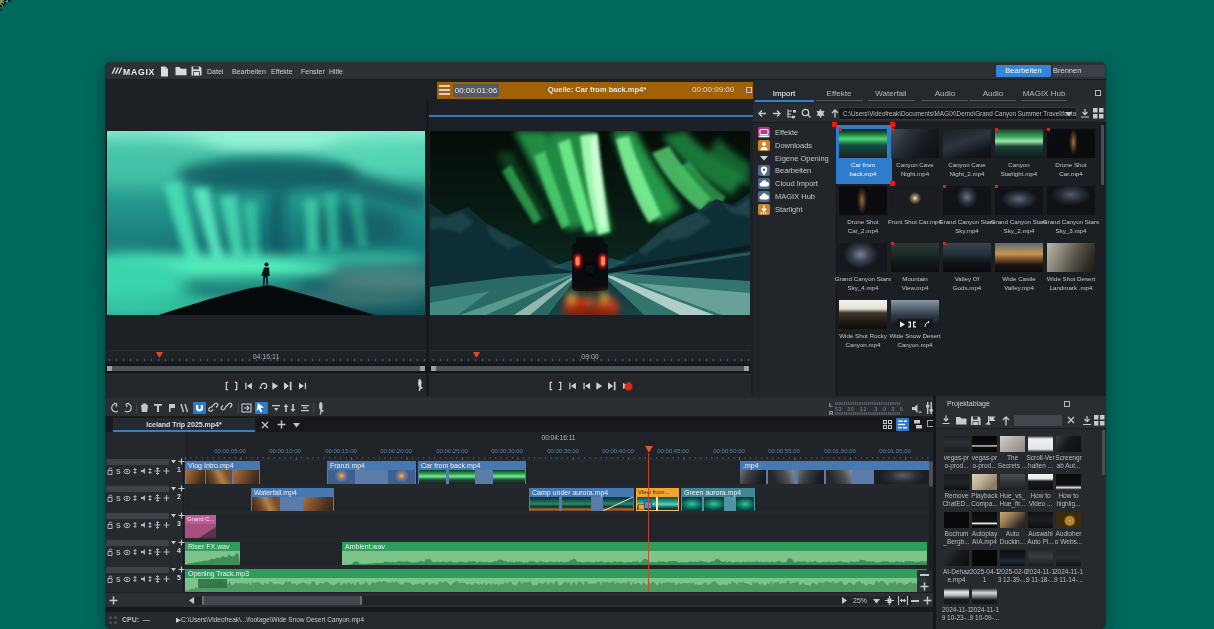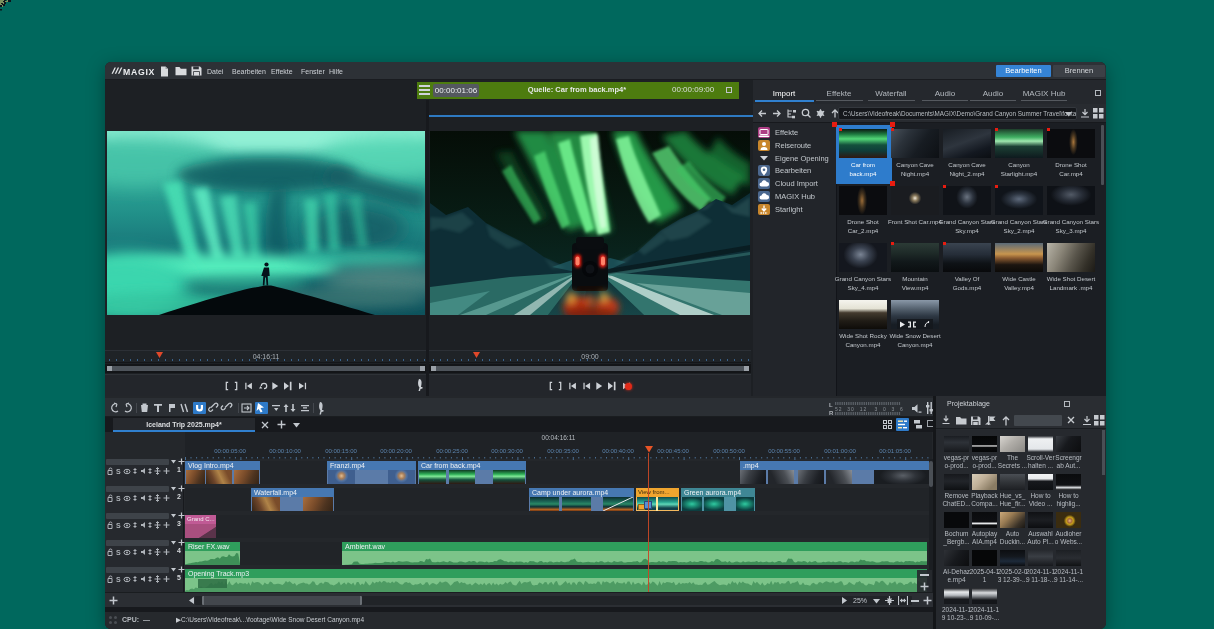--- a/index.html
+++ b/index.html
@@ -48,24 +48,24 @@
         <rect x="2.2" y="0.5" width="5.6" height="2.8" fill="#2d3136"></rect>
         <rect x="2.2" y="5.2" width="6.6" height="4.3" fill="#2d3136"></rect>
         <rect x="3" y="6" width="5" height="3.5" fill="#d8dadd"></rect>
       </svg>
 <span class="a t" style="left:102px;top:6px;color:#cdd1d6;font-size:7px">Datei</span>
 <span class="a t" style="left:127px;top:6px;color:#cdd1d6;font-size:7px">Bearbeiten</span>
 <span class="a t" style="left:166px;top:6px;color:#cdd1d6;font-size:7px">Effekte</span>
 <span class="a t" style="left:196px;top:6px;color:#cdd1d6;font-size:7px">Fenster</span>
 <span class="a t" style="left:224px;top:6px;color:#cdd1d6;font-size:7px">Hilfe</span>
 <div class="a" style="left:891px;top:3px;width:55px;height:12px;background:#3584d6;border-radius:1px;text-align:center;line-height:12px;font-size:7.5px;color:#fff">Bearbeiten</div>
-<div class="a" style="left:948px;top:3px;width:52px;height:12px;background:#3c4046;border-radius:1px;text-align:center;line-height:12px;font-size:7.5px;color:#d2d5d9">Brennen</div>
+<div class="a" style="left:948px;top:3px;width:52px;height:12px;background:#3c4046;border-radius:1px;text-align:left;line-height:12px;font-size:7.5px;color:#d2d5d9">Brennen</div>
 </div>
 <div class="a" style="left:0;top:18px;width:648px;height:316px;background:#1d2024">
-      <div class="a" style="left:312px;top:2px;width:322px;height:17px;background:#4d7c0f">
+      <div class="a" style="left:332px;top:2px;width:322px;height:17px;background:#a16207">
         <div class="a" style="left:2px;top:3px;width:11px;height:2px;background:#cfd3d8"></div>
         <div class="a" style="left:2px;top:7px;width:11px;height:2px;background:#cfd3d8"></div>
         <div class="a" style="left:2px;top:11px;width:11px;height:2px;background:#cfd3d8"></div>
         <div class="a" style="left:16px;top:2px;width:46px;height:13px;background:#54585f;border-radius:2px;text-align:center;line-height:13px;font-size:8px;color:#eff1f3">00:00:01:06</div>
         <div class="a" style="left:60px;top:3px;width:200px;text-align:center;font-size:7.5px;font-weight:bold;color:#e6e8ea;white-space:nowrap">Quelle: Car from back.mp4*</div>
         <div class="a" style="left:255px;top:3px;width:42px;text-align:right;font-size:8px;color:#dcdee1;white-space:nowrap">00:00:09:00</div>
         <div class="a" style="left:309px;top:5px;width:6px;height:6px;border:1px solid #c0c4c9"></div>
       </div>
       <div class="a" style="left:323px;top:35px;width:325px;height:2px;background:#2e7ac2"></div>
       <svg class="a" style="left:2px;top:51px" width="318" height="184" viewBox="0 0 318 184">
@@ -400,21 +400,21 @@
             <path d="M1.5,8.5 h9 l1,1.5 h-11 Z" fill="#fff"></path>
           </svg>
         </div>
         <div class="a" style="left:22px;top:5px;font-size:7.5px;color:#c3c8cd;white-space:nowrap">Effekte</div>
         <div class="a" style="left:5px;top:17px;width:12px;height:11px;background:#c8862c;border-radius:2px">
           <svg width="12" height="11" viewBox="0 0 12 11">
             <circle cx="6" cy="4" r="2" fill="#fff"></circle>
             <path d="M2.5,10 a3.5,3 0 0 1 7,0 Z" fill="#fff"></path>
           </svg>
         </div>
-        <div class="a" style="left:22px;top:18px;font-size:7.5px;color:#c3c8cd;white-space:nowrap">Reiseroute</div>
+        <div class="a" style="left:22px;top:18px;font-size:7.5px;color:#c3c8cd;white-space:nowrap">Downloads</div>
         <svg class="a" style="left:7px;top:33px" width="8" height="5">
           <path d="M0,0 h8 l-4,4.5 Z" fill="#cfd3d8"></path>
         </svg>
         <div class="a" style="left:22px;top:31px;font-size:7.5px;color:#c3c8cd;white-space:nowrap">Eigene Opening</div>
         <div class="a" style="left:5px;top:42px;width:12px;height:11px;background:#4c688e;border-radius:2px">
           <svg width="12" height="11" viewBox="0 0 12 11">
             <path d="M6,1.5 a3.2,3.2 0 0 1 3.2,3.2 c0,2.4 -3.2,5.8 -3.2,5.8 s-3.2,-3.4 -3.2,-5.8 a3.2,3.2 0 0 1 3.2,-3.2 Z" fill="#fff"></path>
             <circle cx="6" cy="4.7" r="1.3" fill="#4c688e"></circle>
           </svg>
         </div>

